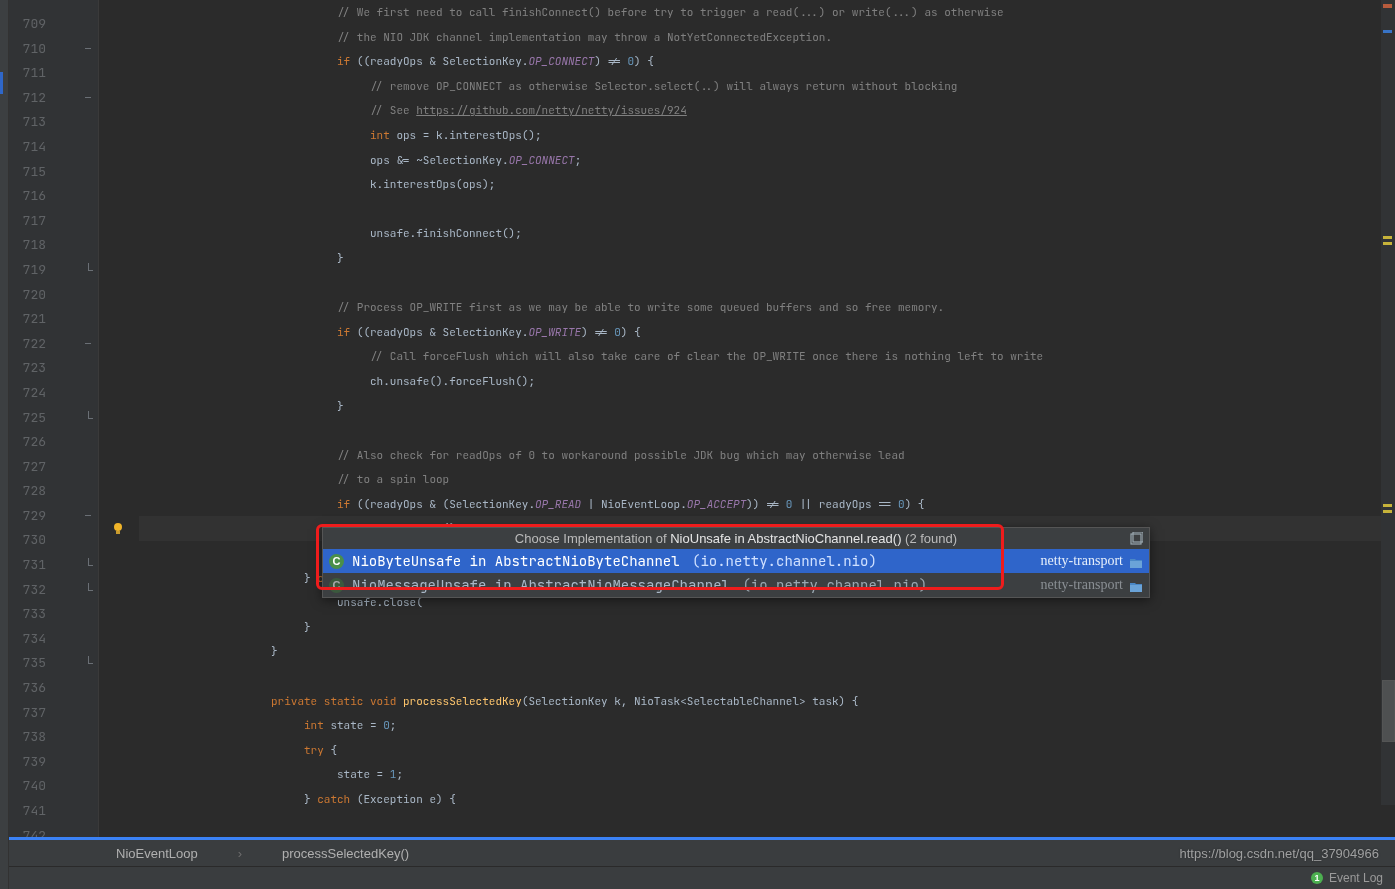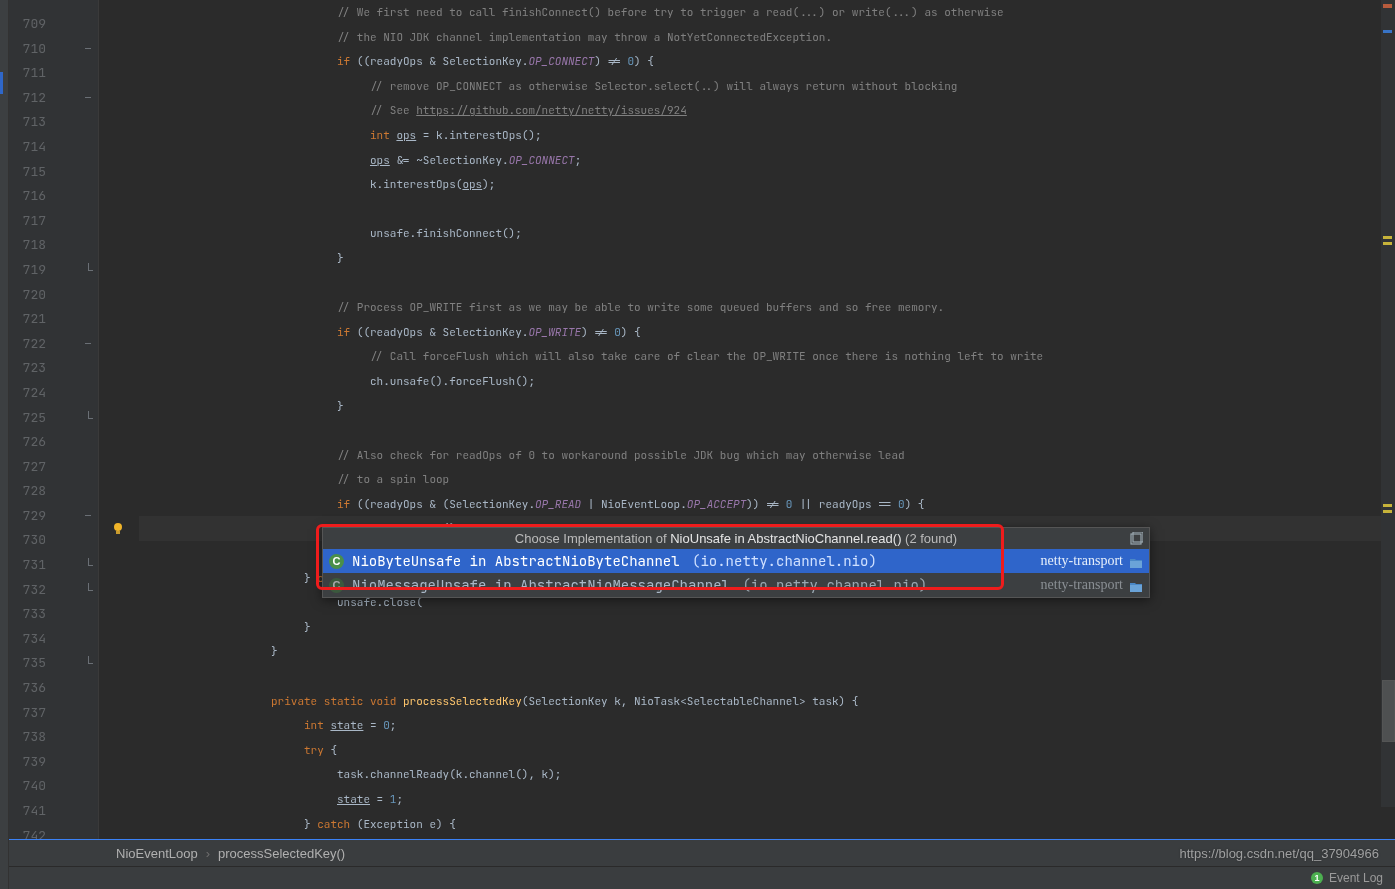--- a/index.html
+++ b/index.html
@@ -114,21 +114,21 @@
   }
   .current-line {
     background: #323232;
   }
   .c-keyword { color: #cc7832; }
   .c-comment { color: #808080; }
   .c-static  { color: #9876aa; font-style: italic; }
   .c-num     { color: #6897bb; }
   .c-method  { color: #ffc66d; }
   .c-link    { color: #808080; text-decoration: underline; }
-  .c-under   { text-decoration: underline; text-decoration-style: solid; text-decoration-color:#a9b7c6;margin-top:19px; }
+  .c-under   { text-decoration-style: solid; text-decoration-color:#a9b7c6;margin-top:19px; }
 
   
   .popup {
     position: absolute;
     top: 527px;
     left: 322px;
     width: 826px;
     background: #3c3f41;
     border: 1px solid #555;
     box-shadow: 0 2px 10px rgba(0,0,0,0.5);
@@ -202,27 +202,28 @@
   .scroll-strip .thumb {
     position:absolute; left:1px; width:11px;
     background: rgba(166,166,166,0.25);
     border:1px solid rgba(90,90,90,0.5);
   }
 
   
   .crumbbar {
     height: 26px;
     background: #3a3d3f;
-    border-top: 1px solid #3b82f6;
+    border-top: 3px solid #3b82f6;
     display:flex;
     align-items:center;
     padding-left: 108px;
     font-family: "Segoe UI", Arial, sans-serif;
     font-size: 13px;
     color: #b0b0b0;
+    gap: 32px;
   }
   .crumbbar .crumb { padding: 0 8px; }
   .crumbbar .sep { color: #6d6d6d; }
   .statusbar {
     height: 22px;
     background: #3a3d3f;
     border-top: 1px solid #2a2a2a;
     display:flex;
     justify-content:flex-end;
     align-items:center;
@@ -328,21 +329,20 @@
             </svg></span></div>
         <div class="code-line"><span>                              </span><span>}</span></div>
         <div class="code-line"><span>                         </span><span>} </span><span class="c-keyword">catch</span><span> (Cancelle</span></div>
         <div class="code-line"><span>                              </span><span>unsafe.close(</span></div>
         <div class="code-line"><span>                         </span><span>}</span></div>
         <div class="code-line"><span>                    </span><span>}</span></div>
         <div class="code-line"><span></span></div>
         <div class="code-line"><span>                    </span><span class="c-keyword">private static void </span><span class="c-method">processSelectedKey</span><span>(SelectionKey k, NioTask&lt;SelectableChannel&gt; task) {</span></div>
         <div class="code-line"><span>                         </span><span class="c-keyword">int</span><span> </span><span class="c-under">state</span><span> = </span><span class="c-num">0</span><span>;</span></div>
         <div class="code-line"><span>                         </span><span class="c-keyword">try</span><span> {</span></div>
-        <div class="code-line"><span>                              </span><span>task.channelReady(k.channel(), k);</span></div>
         <div class="code-line"><span>                              </span><span class="c-under">state</span><span> = </span><span class="c-num">1</span><span>;</span></div>
         <div class="code-line"><span>                         </span><span>} </span><span class="c-keyword">catch</span><span> (Exception e) {</span></div>
       </div>
 
     <div class="popup">
       <div class="popup-title">
         <span>Choose Implementation of </span><b>NioUnsafe in AbstractNioChannel.read()</b><span> (2 found)</span>
         <span class="pin">
           <svg viewBox="0 0 14 14">
               <rect x="2" y="2" width="10" height="10" fill="none" stroke="#9aa7b0" stroke-width="1.2"></rect>

